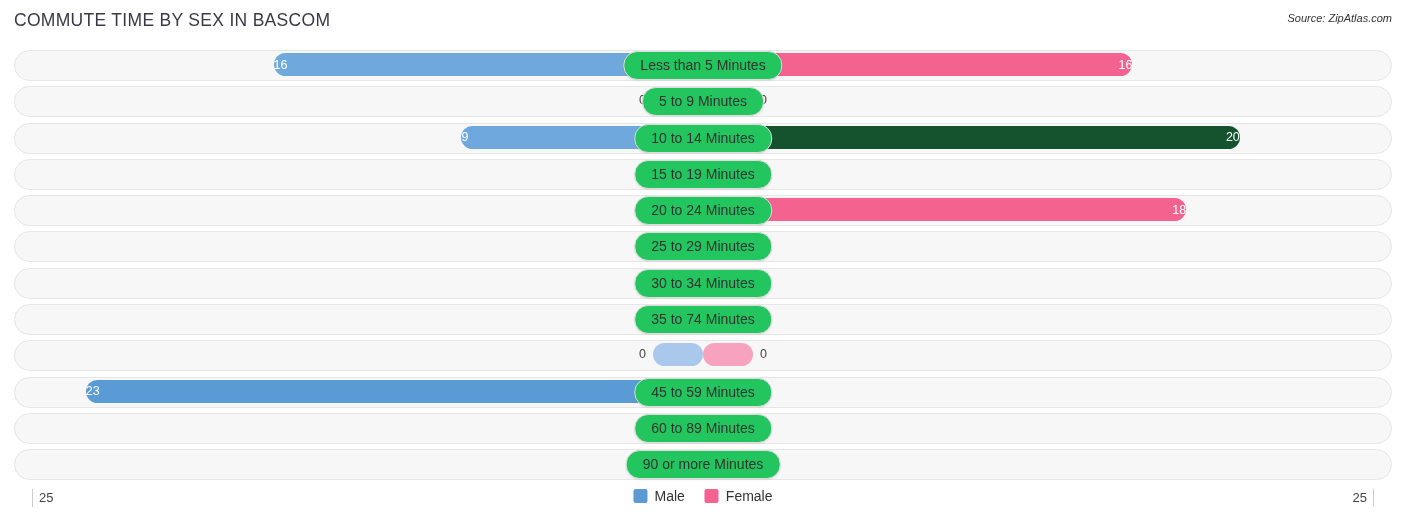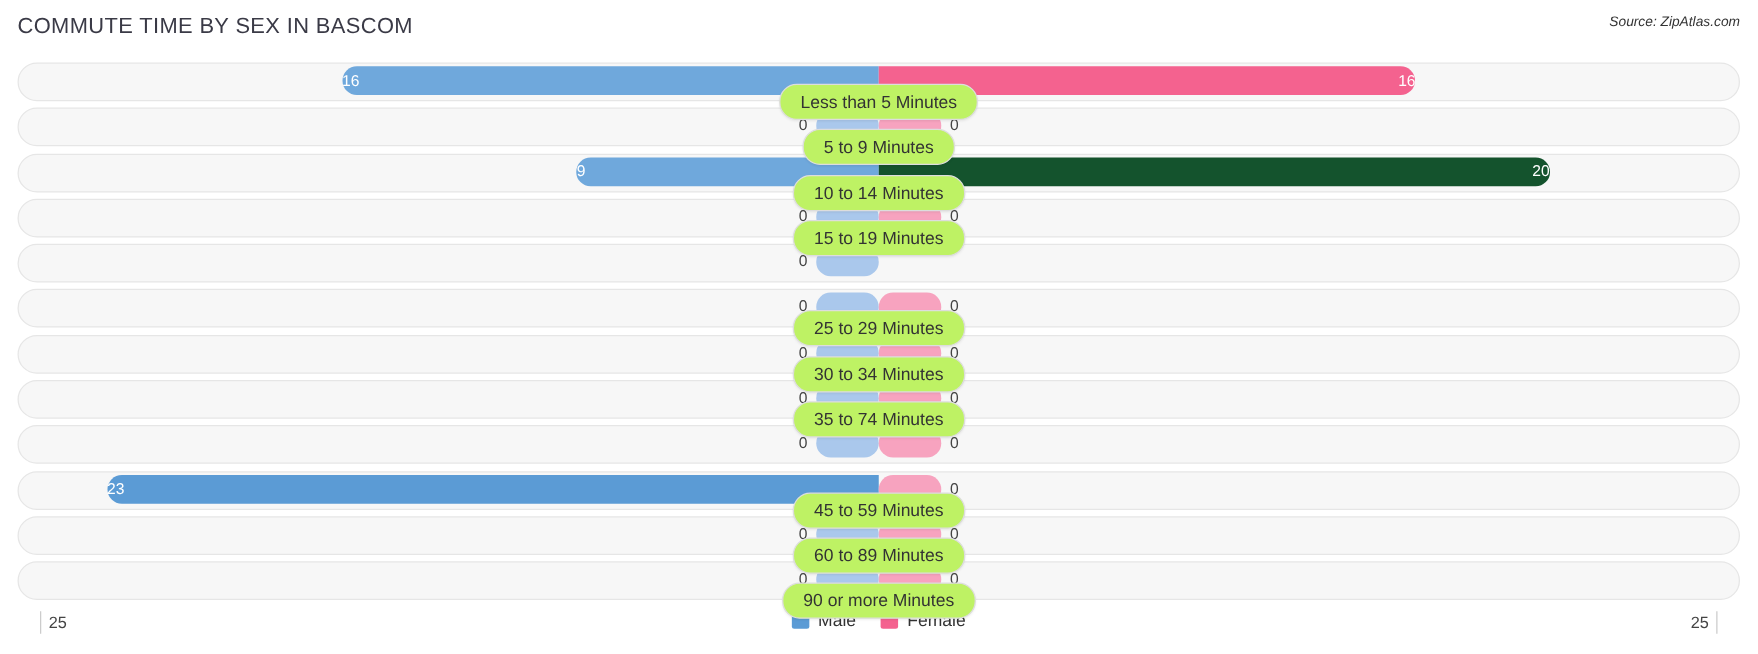--- a/index.html
+++ b/index.html
@@ -124,29 +124,28 @@
 
   
   .center-label {
     position: absolute;
     left: 50%;
     top: 2px;
     transform: translateX(-50%);
     height: 27px;
     line-height: 27px;
     padding: 0 16px;
-    background: #bef264;
+    background: #22c55e;
     border: 1px solid #dddddd;
     border-radius: 14px;
     font-size: 14px;
     color: #333333;
     white-space: nowrap;
     box-shadow: 0 1px 2px rgba(0,0,0,0.07);
     z-index: 5;
-    margin-top: 16px;
   }
 
   
   .footer {
     position: absolute;
     left: 14px;
     right: 14px;
     top: 486px;
     height: 30px;
   }
@@ -247,21 +246,25 @@
           <div class="half female rounded-end" style="width: 50px; background: rgb(247, 163, 191);"></div>
           <div class="bar-value-out male-out" style="right: calc(50% + 57px);">0</div>
           <div class="bar-value-out female-out" style="left: calc(50% + 57px);">0</div>
           <div class="center-label">15 to 19 Minutes</div>
         </div>
       </div>
       <div class="row">
         <div class="track"></div>
         <div class="track-inner">
           <div class="half male rounded-end" style="width: 50px; background: rgb(170, 200, 236);"></div>
-          <div class="bar-value-out male-out" style="right: calc(50% + 57px);">0</div>
+          <div class="half female" style="width: 483.12px; background: rgb(244, 98, 143);">
+            <span class="bar-value-in">18</span>
+          </div>
+          <div class="bar-value-out male-out" style="right: calc(50% + 57px);">0</div>
+          <div class="center-label">20 to 24 Minutes</div>
         </div>
       </div>
       <div class="row">
         <div class="track"></div>
         <div class="track-inner">
           <div class="half male rounded-end" style="width: 50px; background: rgb(170, 200, 236);"></div>
           <div class="half female rounded-end" style="width: 50px; background: rgb(247, 163, 191);"></div>
           <div class="bar-value-out male-out" style="right: calc(50% + 57px);">0</div>
           <div class="bar-value-out female-out" style="left: calc(50% + 57px);">0</div>
           <div class="center-label">25 to 29 Minutes</div>

